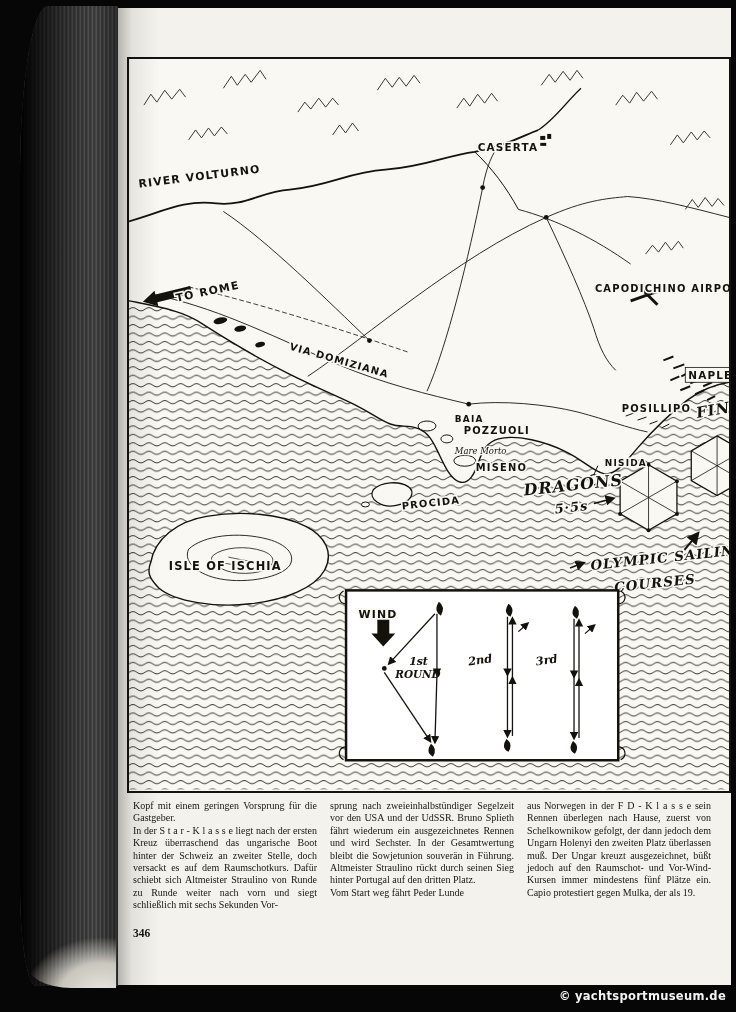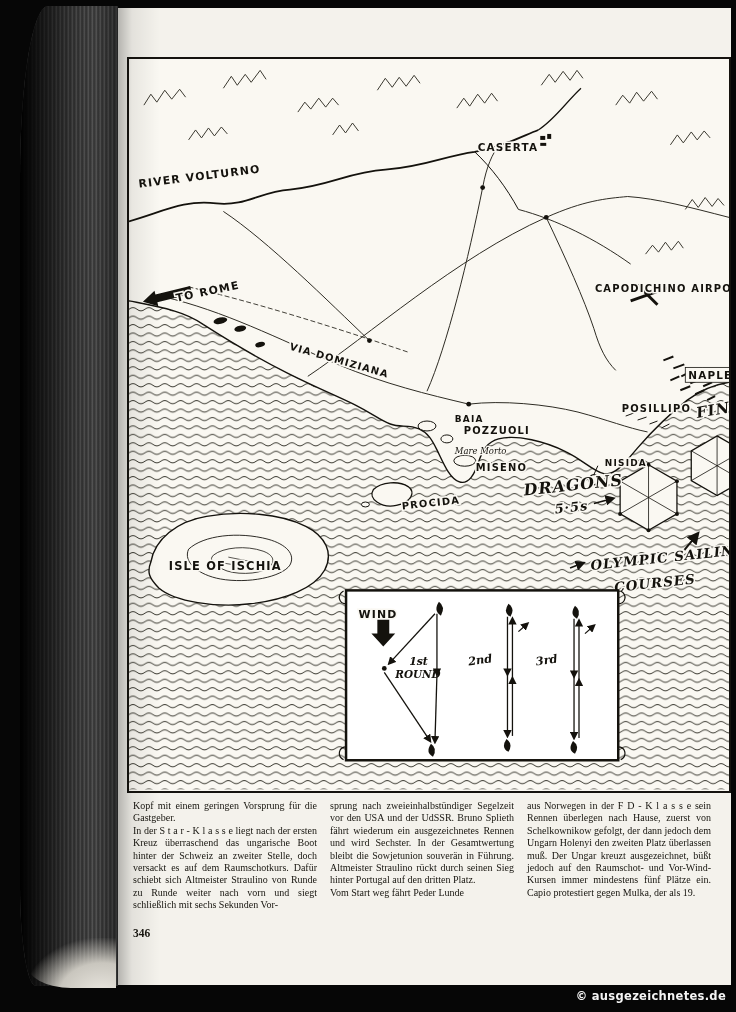--- a/index.html
+++ b/index.html
@@ -267,13 +267,13 @@
     </div>
     <div class="col">
       <p>aus Norwegen in der F D - K l a s s e sein Rennen überlegen nach Hause, zuerst von Schelkownikow gefolgt, der dann jedoch dem Ungarn Holenyi den zweiten Platz überlassen muß. Der Ungar kreuzt ausgezeichnet, büßt jedoch auf den Raumschot- und Vor-Wind-Kursen immer mindestens fünf Plätze ein. Capio protestiert gegen Mulka, der als 19.</p>
     </div>
   </div>
 
   <div class="page-number">346</div>
   <div class="page-shade"></div>
 </div>
 
-<div class="watermark">© ausgezeichnetes.de</div>
+<div class="watermark">© yachtsportmuseum.de</div>
 
 </body></html>

